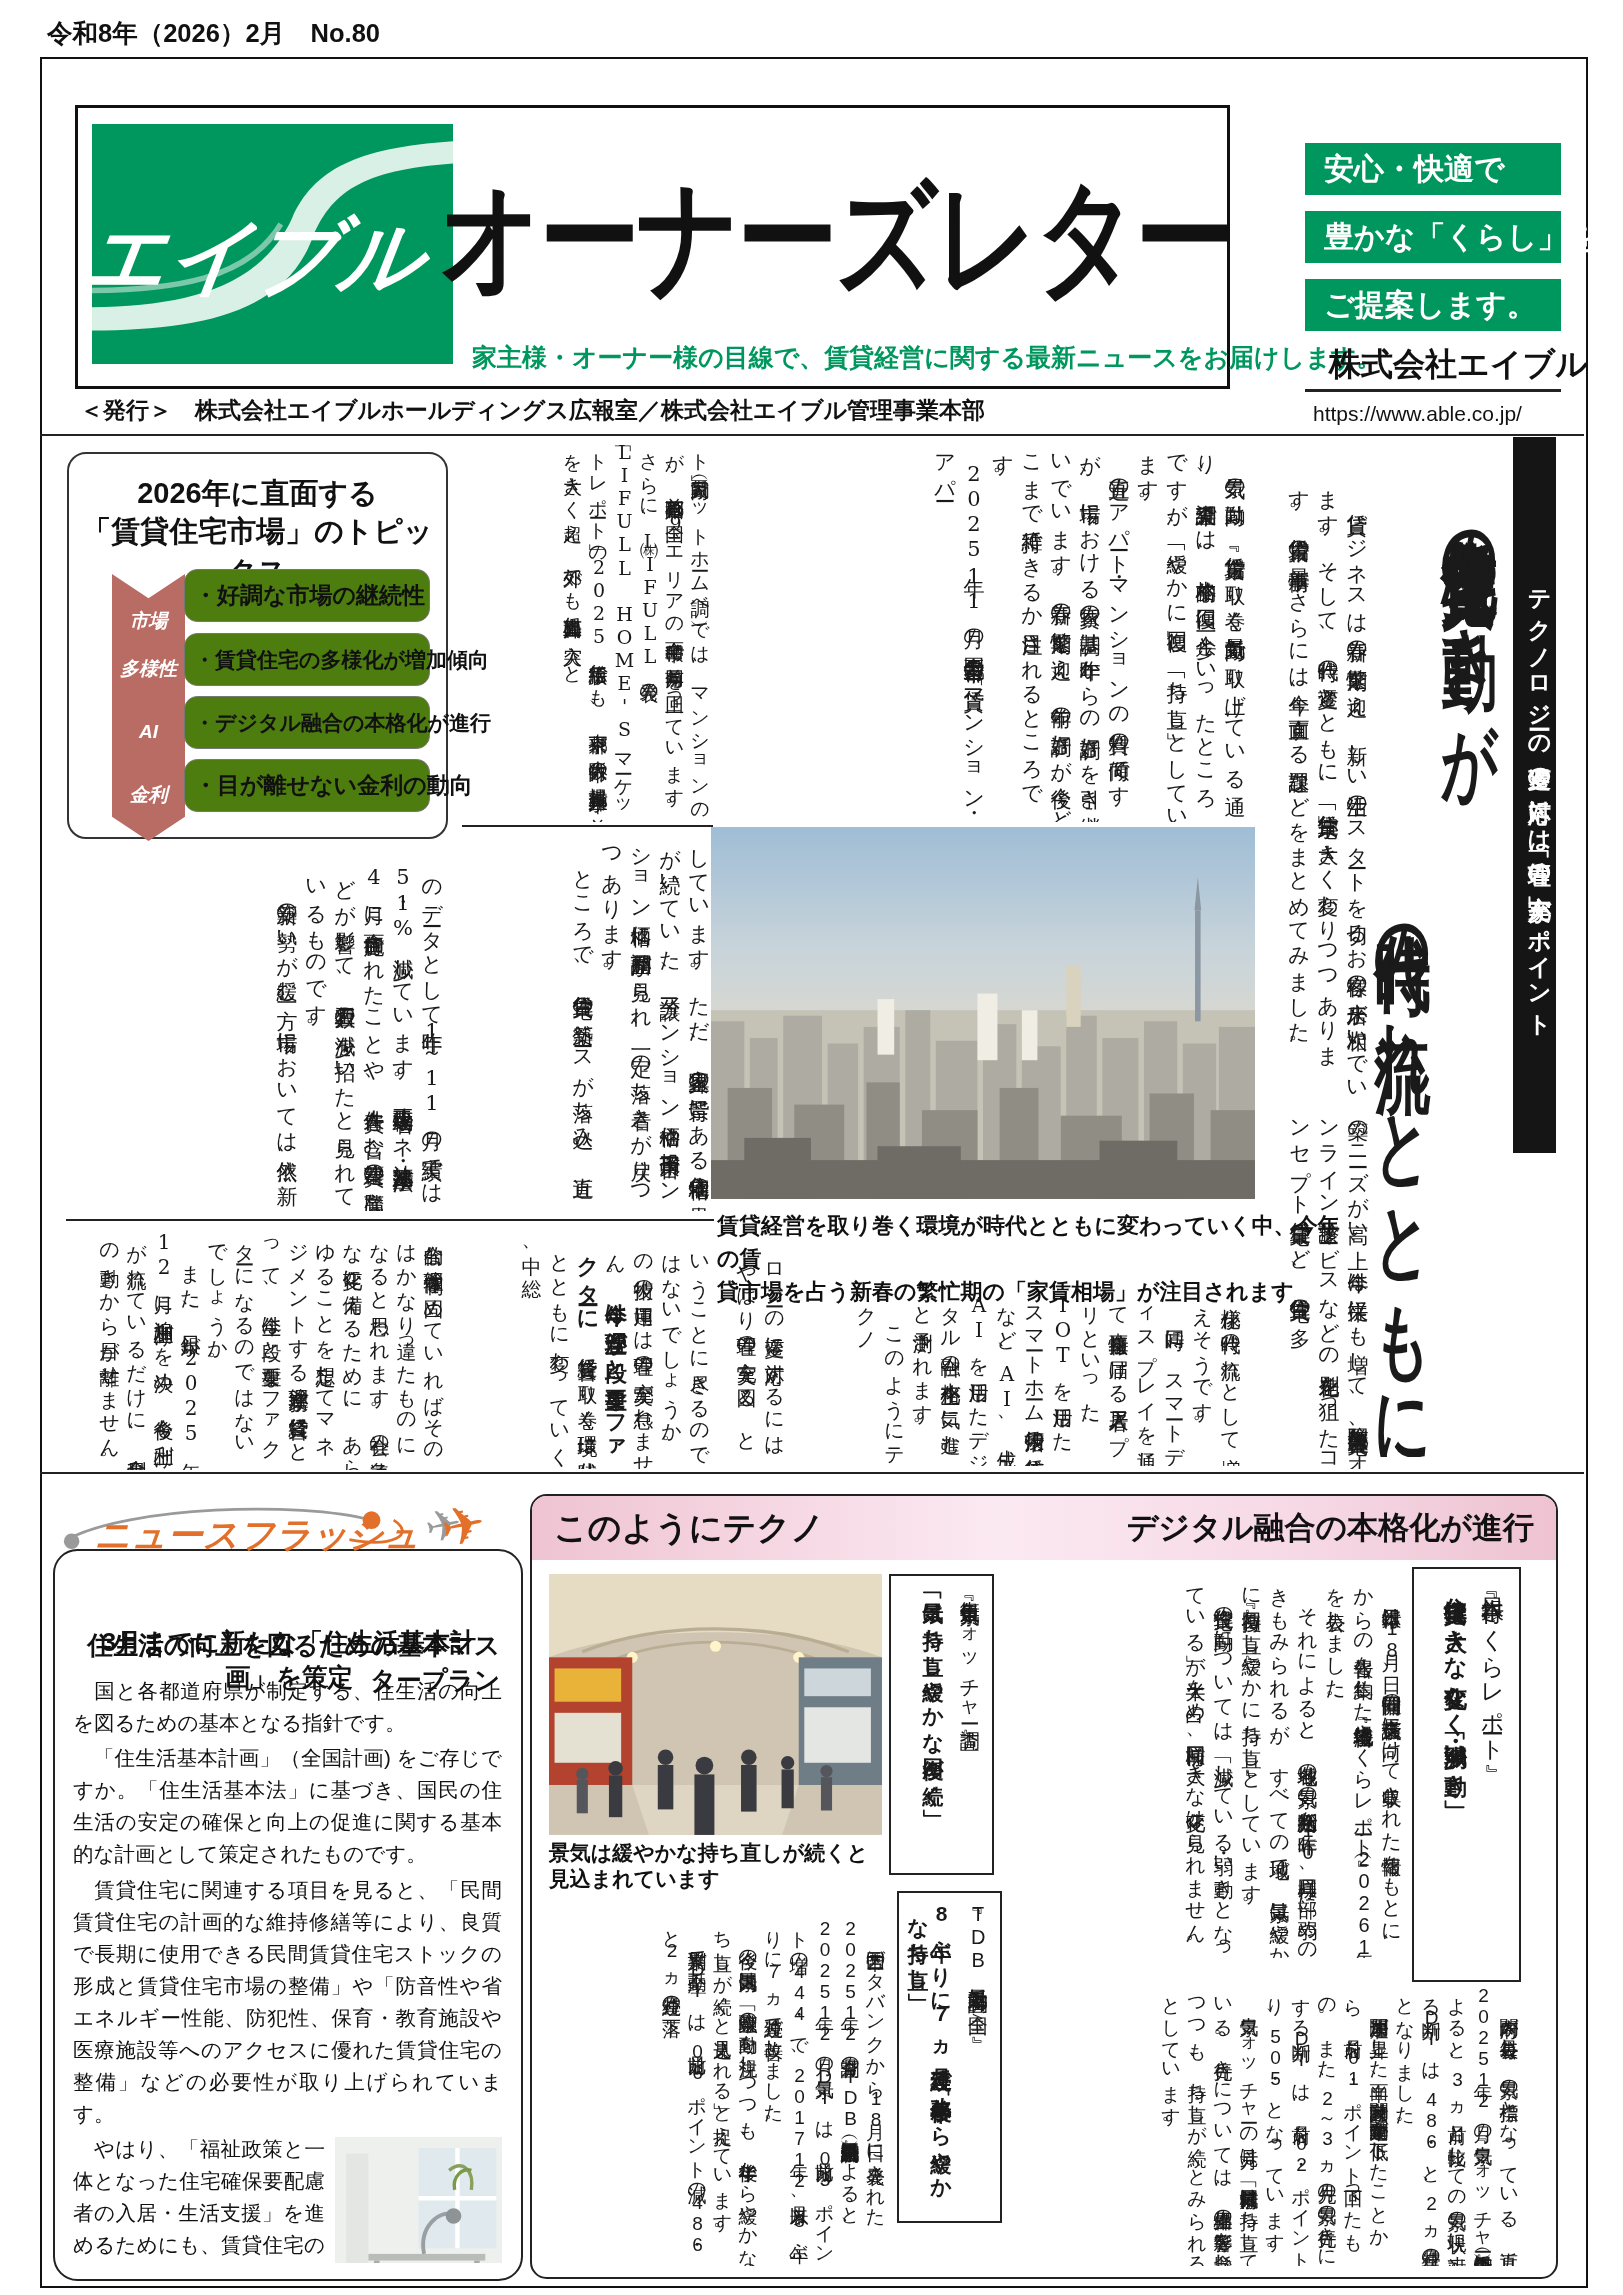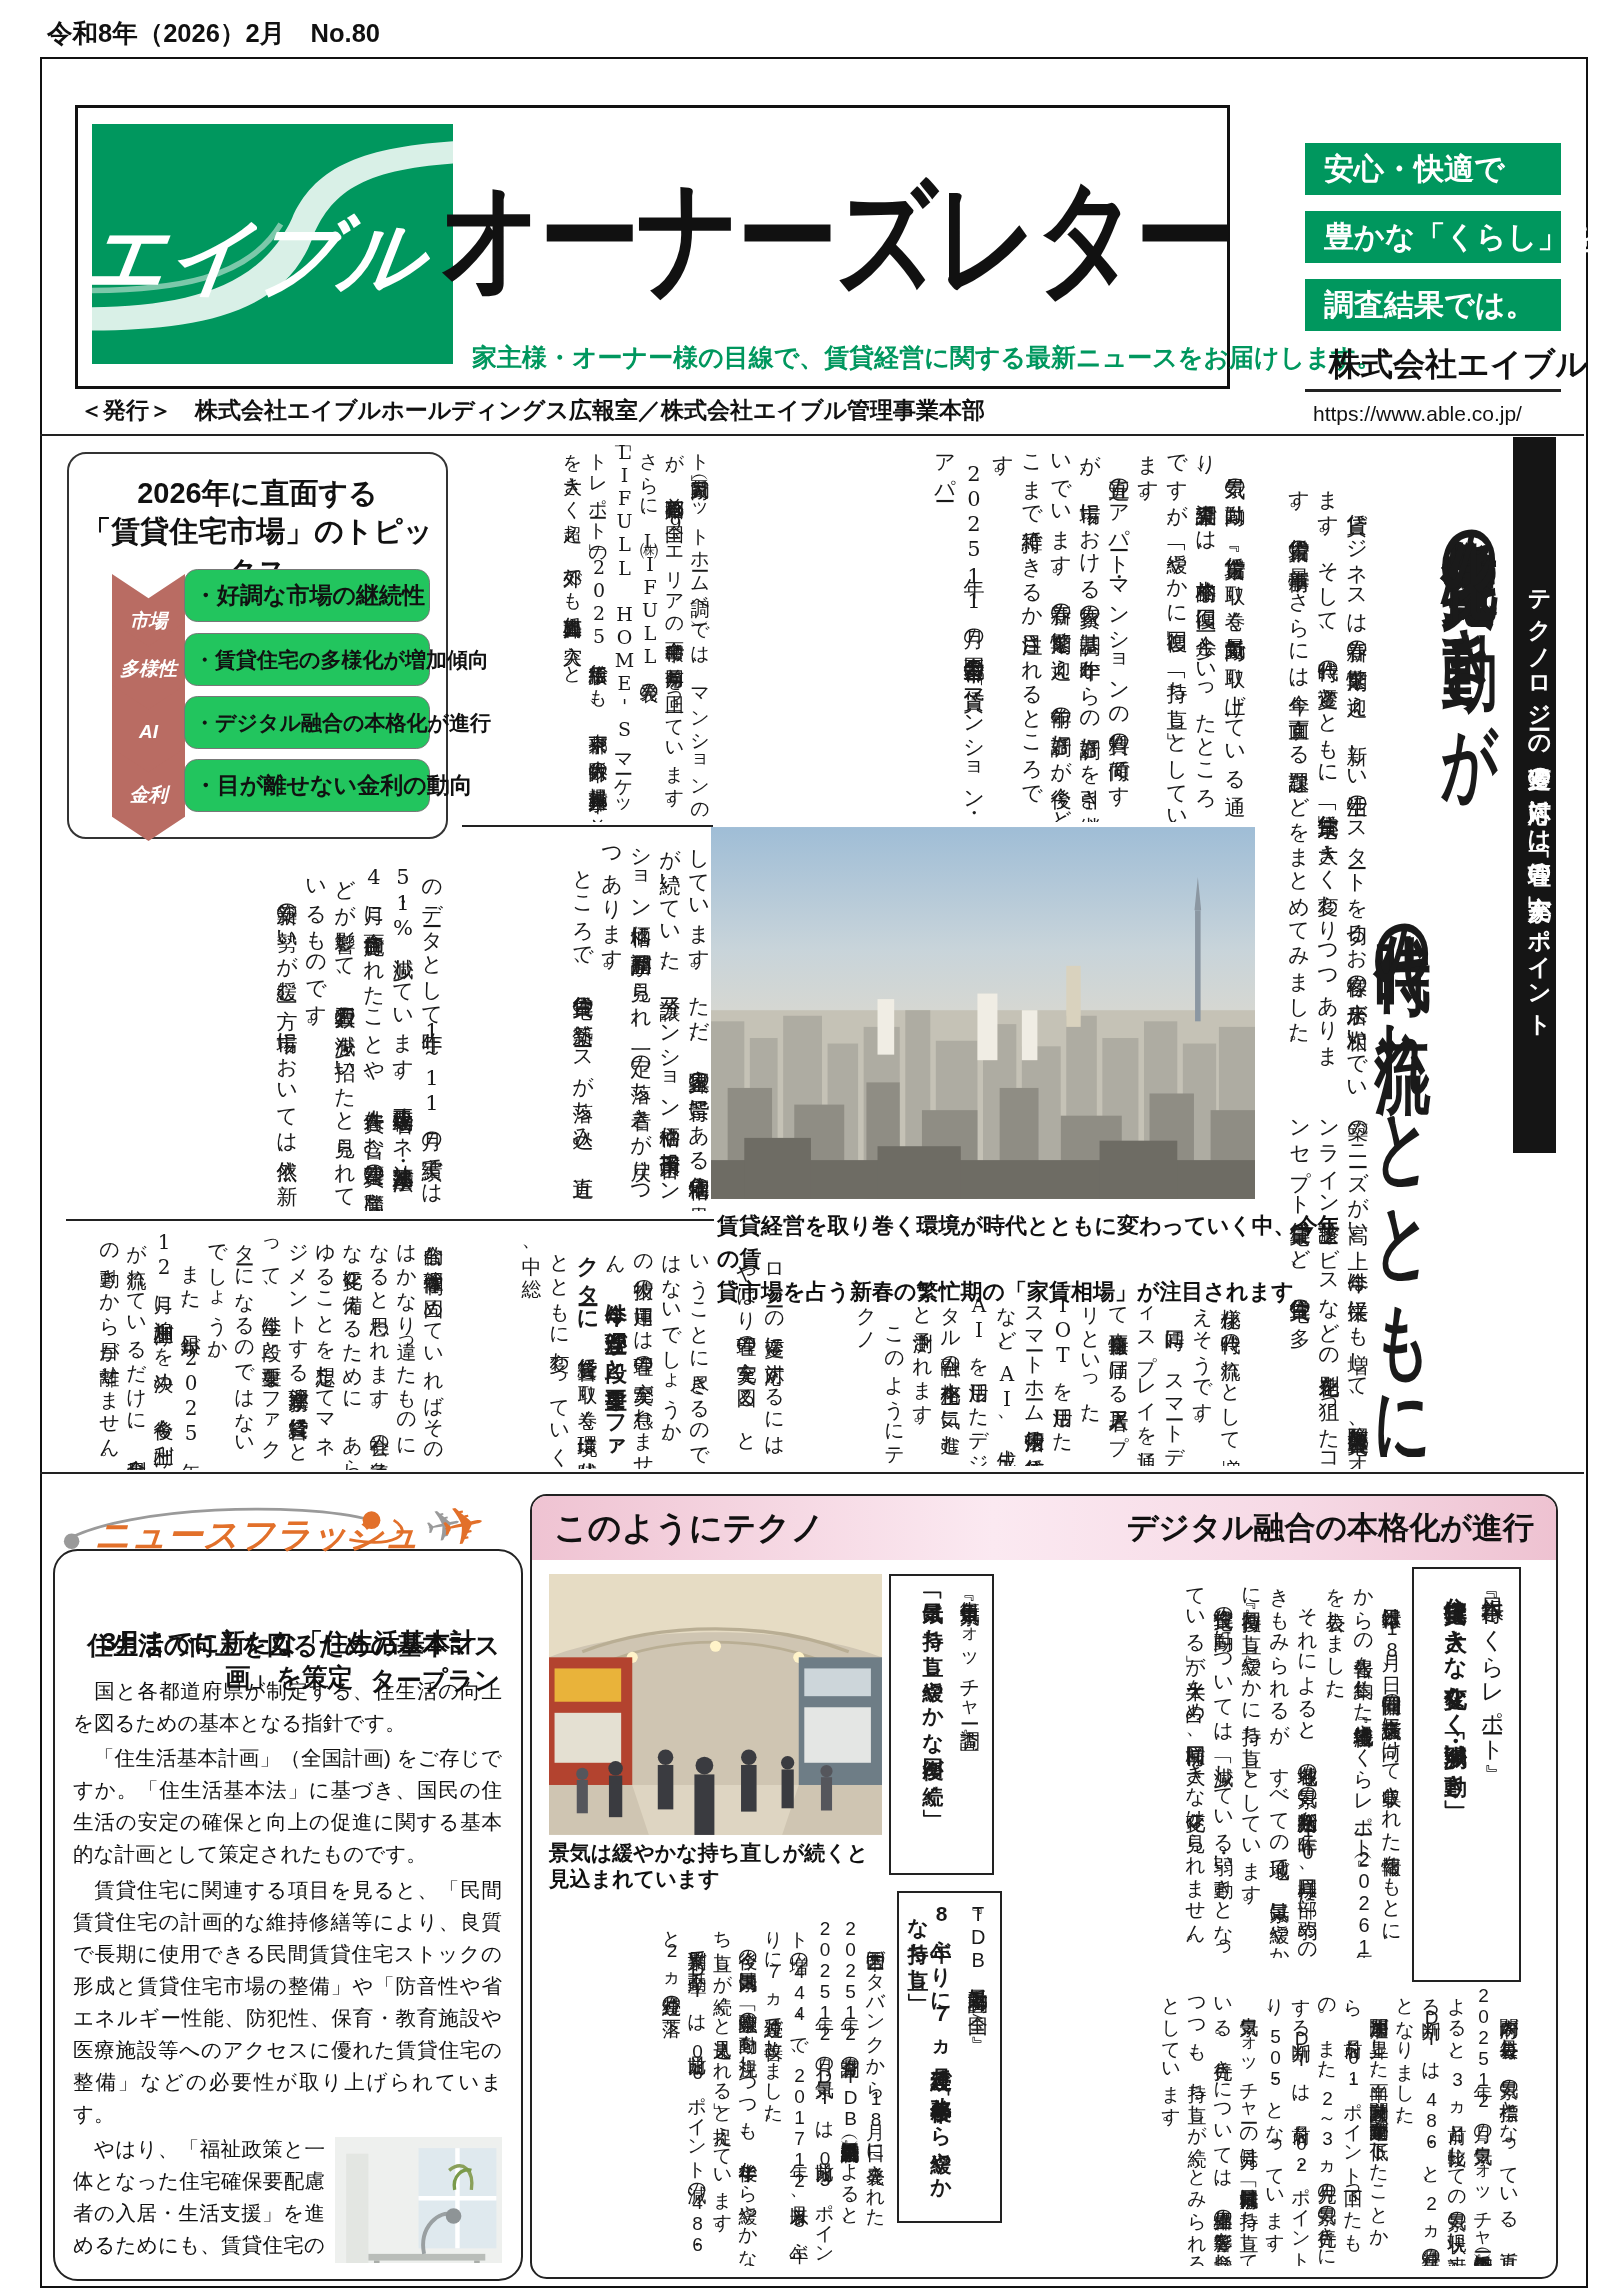--- a/index.html
+++ b/index.html
@@ -20,21 +20,21 @@
      transform:scaleY(1.25);transform-origin:top;white-space:nowrap;}
   #tagline{position:absolute;left:394px;bottom:12.2px;font-size:25px;font-weight:bold;color:#00975e;white-space:nowrap;}
   .green-bar{position:absolute;left:1305px;width:256px;height:52px;background:#00975e;color:#fff;
      font-weight:bold;font-size:30px;display:flex;align-items:center;padding-left:19px;box-sizing:border-box;white-space:nowrap;}
   
   #topics-box{position:absolute;left:67px;top:452px;width:377px;height:383px;border:2.8px solid #333;border-radius:19px;background:#fff;}
   .chev{position:absolute;left:43px;width:73px;height:93px;background:#b96c63;
      clip-path:polygon(0 0,50% 26%,100% 0,100% 74%,50% 100%,0 74%);color:#fff;font-weight:bold;font-style:italic;
      display:flex;align-items:center;justify-content:center;font-size:19px;}
   .topic-bar{position:absolute;left:115px;width:246px;height:53px;border:1.7px solid #777;border-radius:13.3px;
-     display:flex;align-items:center;padding-left:9px;box-sizing:border-box;font-weight:bold;font-size:23px;white-space:nowrap;background:#22c55e;text-align:center;}
+     display:flex;align-items:center;padding-left:9px;box-sizing:border-box;font-weight:bold;font-size:23px;white-space:nowrap;background:#4d7c0f;text-align:center;}
   
   #newsflash-box{position:absolute;left:53px;top:1549px;width:466px;height:728px;border:2.8px solid #222;border-radius:24.4px;background:#fff;}
   #market-box{position:absolute;left:530px;top:1494px;width:1024px;height:781px;border:2.2px solid #222;border-radius:16.7px;background:#fff;overflow:hidden;}
   #pink-bar{position:absolute;left:0;top:0;width:100%;height:64px;
      background:linear-gradient(90deg,#efc3d2 0%,#fbe9f1 45%,#f6d9e5 75%,#eec2d1 100%);
      display:flex;align-items:center;justify-content:space-between;padding:0 22px;box-sizing:border-box;}
   .mini-headline-box{position:absolute;border:2.2px solid #222;background:#fff;}
   p.nf{margin:0 0 3.3px 0;text-align:justify;}
 </style>
 </head>
@@ -55,21 +55,21 @@
       </svg>
     </div>
     <div id="paper-title">オーナーズレター</div>
     <div id="tagline">家主様・オーナー様の目線で、賃貸経営に関する最新ニュースをお届けします。</div>
   </div>
   <div class="abs" style="left:80px;top:395px;font-size:23px;font-weight:bold;">＜発行＞　株式会社エイブルホールディングス広報室／株式会社エイブル管理事業本部</div>
   <div class="rule" style="left:40px;top:434px;width:1544px;height:2.2px;"></div>
 
   <div class="green-bar" style="top:143px;">安心・快適で</div>
   <div class="green-bar" style="top:211px;">豊かな「くらし」を</div>
-  <div class="green-bar" style="top:279px;">調査結果では。</div>
+  <div class="green-bar" style="top:279px;">ご提案します。</div>
   <div class="abs" style="left:1305px;top:343px;font-size:32px;font-weight:900;margin-left:24px;">株式会社エイブル</div>
   <div class="rule" style="left:1305px;top:389px;width:256px;height:2.8px;"></div>
   <div class="abs" style="left:1305px;top:402px;font-size:21px;margin-left:8px;">https://www.able.co.jp/</div>
 
   <div class="vt vt-sans" style="left:1513px;top:437px;width:43px;height:716px;background:#151515;color:#fff;
        font-weight:bold;font-size:23px;letter-spacing:2.2px;padding-top:10px;box-sizing:border-box;text-align:center;">テクノロジーの変遷の対応には「管理の充実」がポイント</div>
 
   <div class="vt" style="right:121px;top:475px;width:64px;height:389px;font-weight:bold;font-size:56px;
        letter-spacing:0;line-height:62px;transform:scaleY(1.47);transform-origin:top;white-space:nowrap;">賃貸住宅多様化の動きが</div>
   <div class="vt" style="right:188px;top:869px;width:64px;height:400px;font-weight:bold;font-size:56px;

